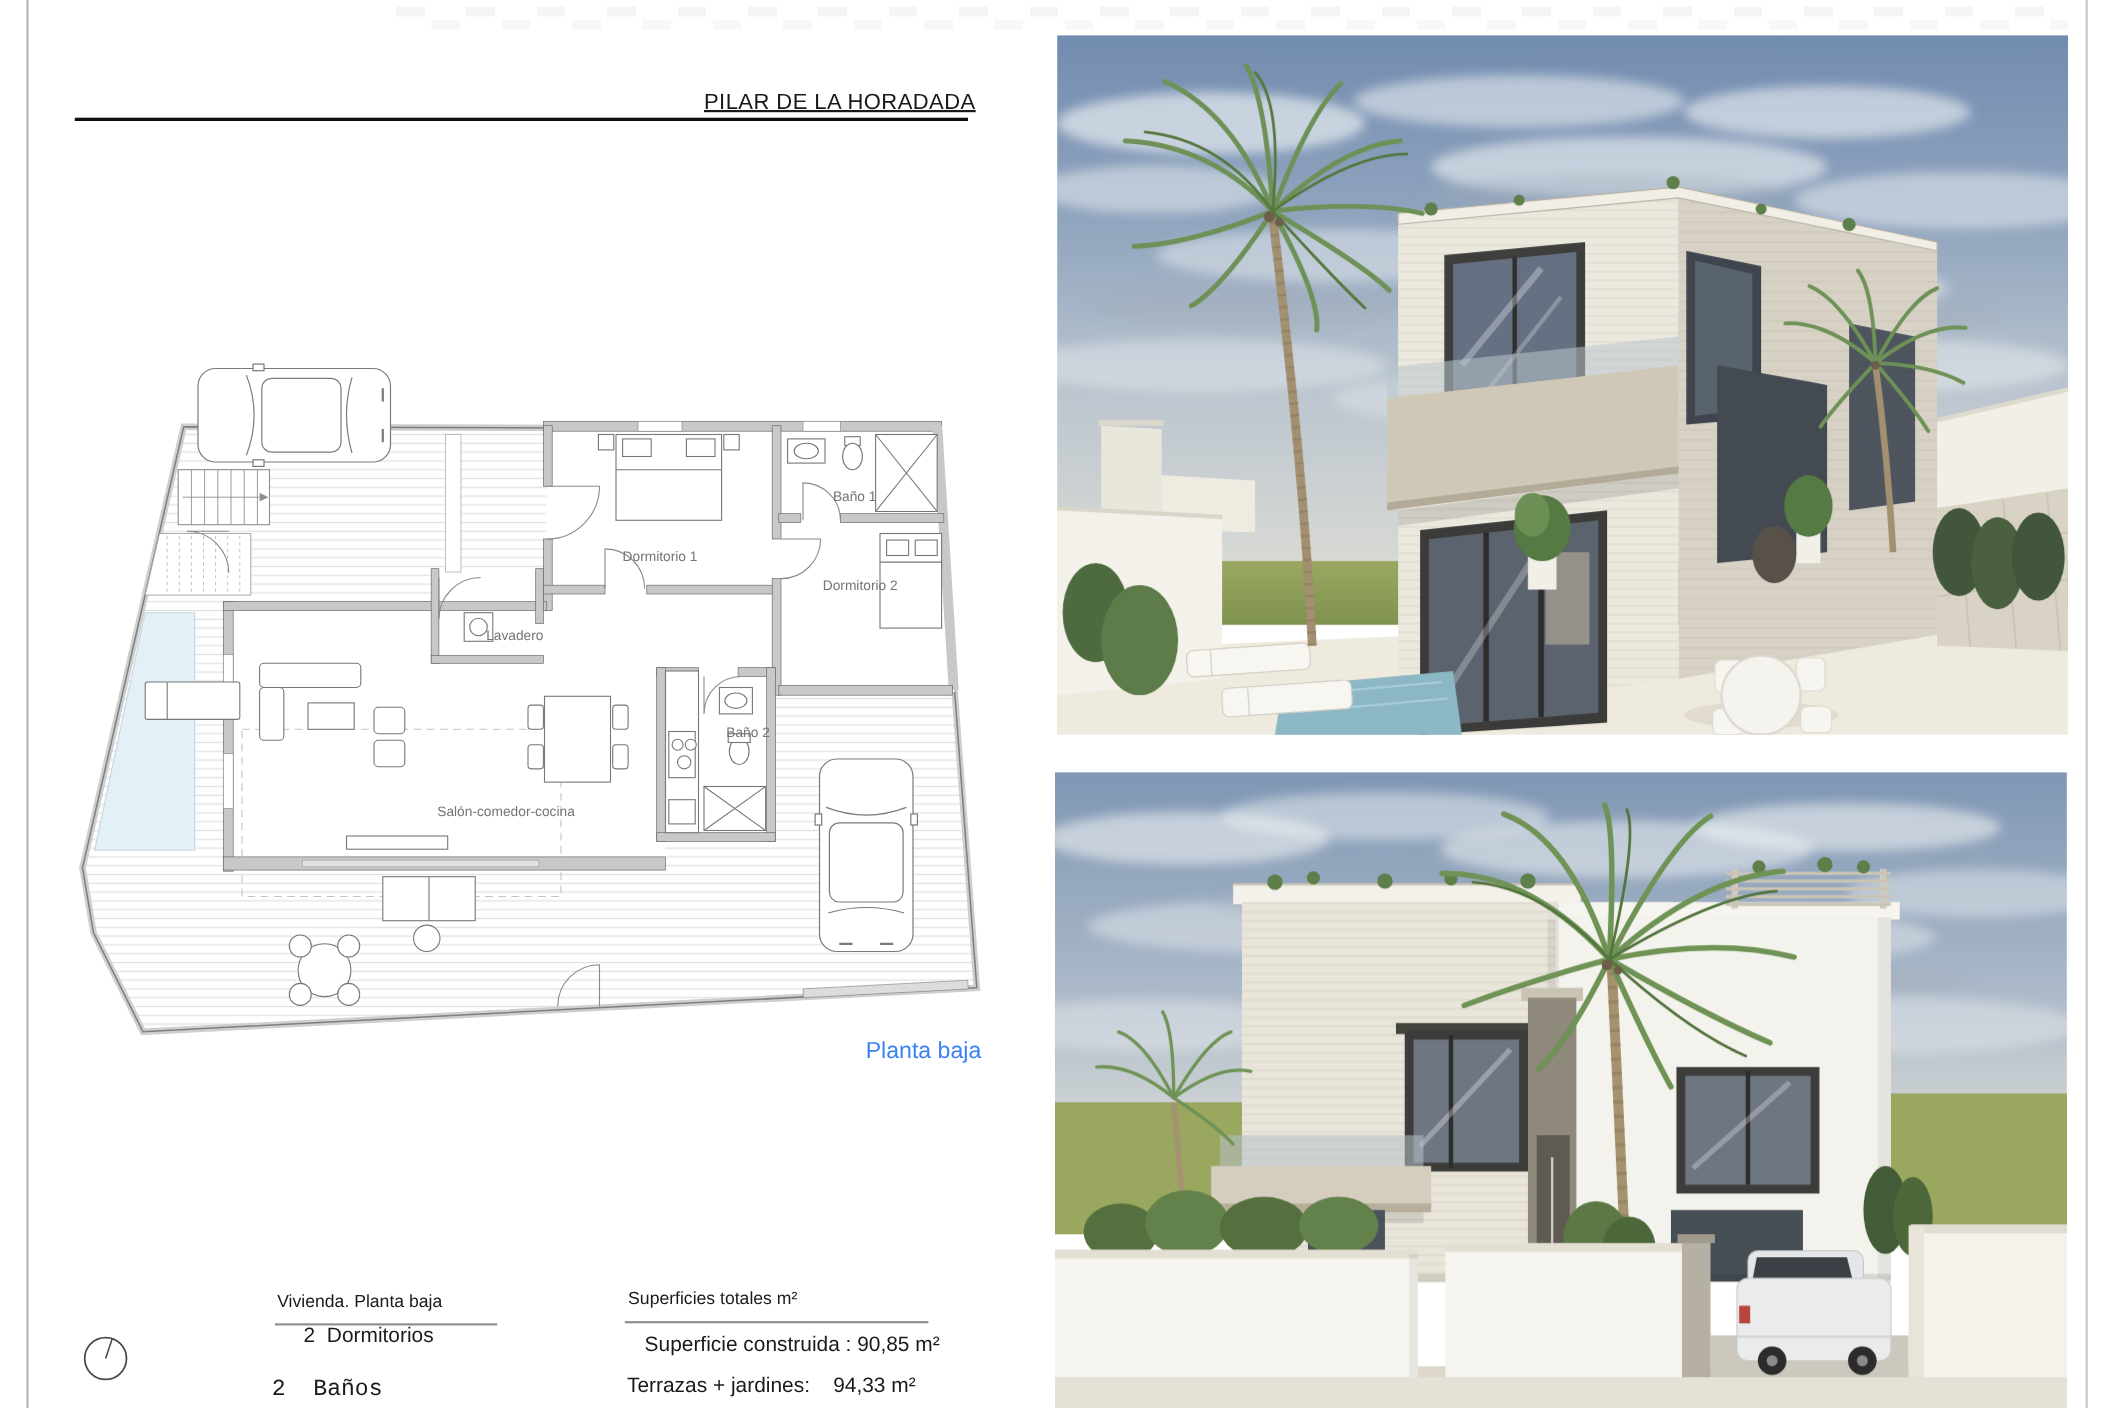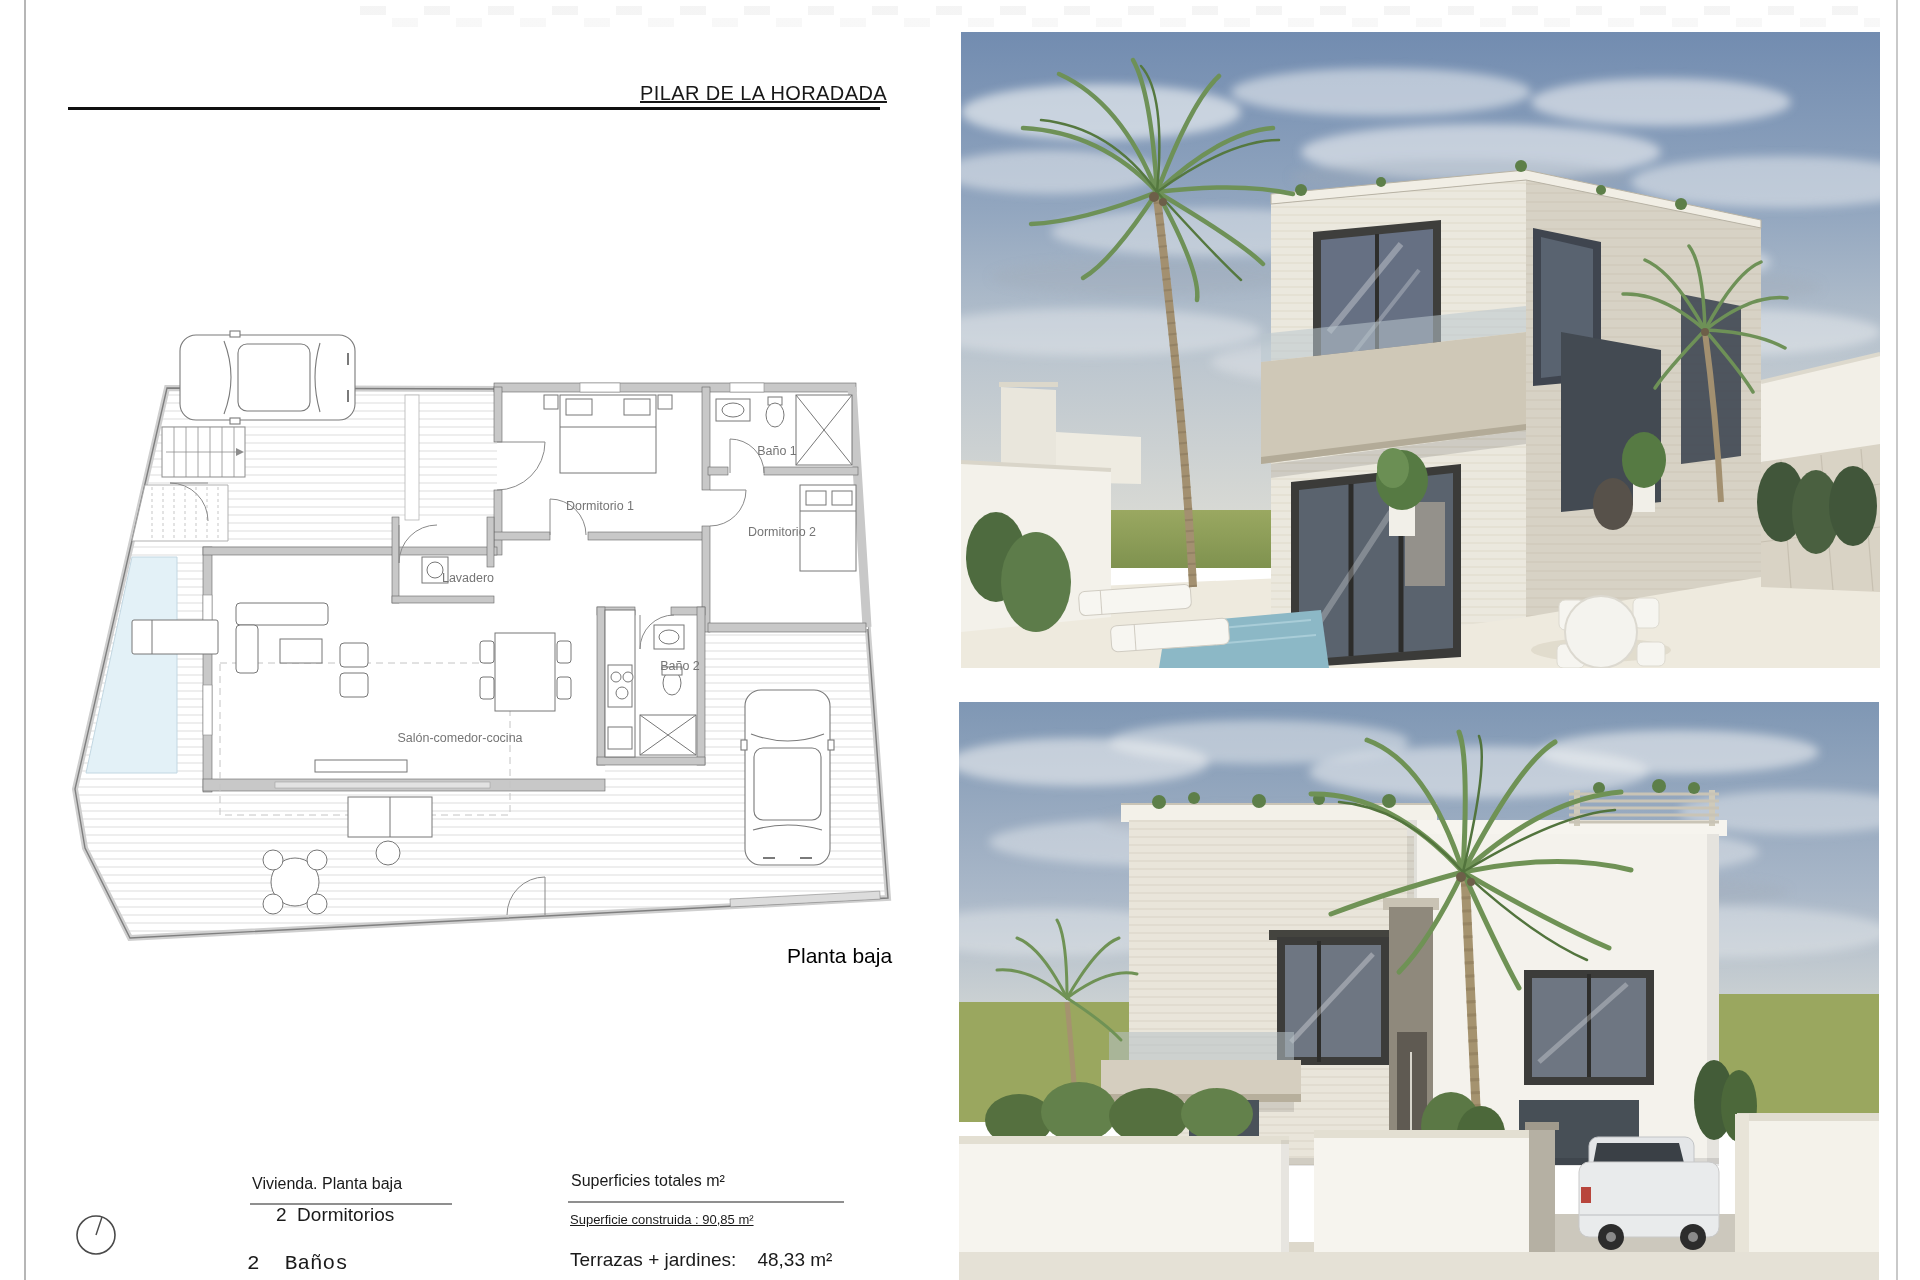--- a/index.html
+++ b/index.html
@@ -7,28 +7,28 @@
     width:1920px;height:1280px;position:relative;background:#ffffff;
     font-family:"Liberation Sans", sans-serif;overflow:hidden;color:#1a1a1a;
   }
   .abs{position:absolute;}
   .pre{white-space:pre;}
   #border-left{left:24px;top:0;width:2px;height:1280px;background:#b6b6b6;}
   #border-right{left:1896px;top:0;width:2px;height:1280px;background:#c9c9c9;}
   .top-artifact{height:9px;background:repeating-linear-gradient(90deg,#f2f2f2 0 26px,transparent 26px 64px);opacity:.8;}
   #page-title{left:640px;top:82px;font-size:20px;letter-spacing:.4px;color:#181818;text-decoration:underline;}
   #title-underline{left:68px;top:107px;width:812px;height:3px;background:#101010;}
-  #plan-caption{left:787px;top:944px;font-size:21px;color:#000000;}
+  #plan-caption{left:787px;top:944px;font-size:21px;color:#3b82f6;}
   #details-heading{left:252px;top:1175px;font-size:16px;}
   #details-underline{left:250px;top:1203px;width:202px;height:2px;background:#8f8f8f;}
   #details-bedrooms{left:252px;top:1204px;font-size:19px;margin-left:24px;}
   #details-bathrooms{left:247px;top:1252px;font-size:21px;font-family:Liberation Mono, monospace;}
   #areas-heading{left:571px;top:1172px;font-size:16px;}
   #areas-underline{left:568px;top:1201px;width:276px;height:2px;background:#8f8f8f;}
-  #areas-built{left:570px;top:1212px;font-size:13px;text-decoration:underline;}
+  #areas-built{left:586px;top:1212px;font-size:19px;}
   #areas-terraces{left:570px;top:1249px;font-size:19px;}
   svg text.room-label{font-family:"Liberation Sans",sans-serif;fill:#757575;}
 </style>
 </head>
 <body>
 
 <div class="abs" id="border-left"></div>
 <div class="abs" id="border-right"></div>
 <div class="abs top-artifact" style="left:360px;top:6px;width:1520px;"></div>
 <div class="abs top-artifact" style="left:392px;top:18px;width:1488px;opacity:.55;"></div>
@@ -557,13 +557,13 @@
 </svg>
 
 <div class="abs" id="details-heading">Vivienda. Planta baja</div>
 <div class="abs" id="details-underline"></div>
 <div class="abs pre" id="details-bedrooms">2  Dormitorios</div>
 <div class="abs pre" id="details-bathrooms">2  Baños</div>
 
 <div class="abs" id="areas-heading">Superficies totales m²</div>
 <div class="abs" id="areas-underline"></div>
 <div class="abs pre" id="areas-built">Superficie construida : 90,85 m²</div>
-<div class="abs pre" id="areas-terraces">Terrazas + jardines:    48,33 m²</div>
+<div class="abs pre" id="areas-terraces">Terrazas + jardines:    94,33 m²</div>
 
 </body></html>

